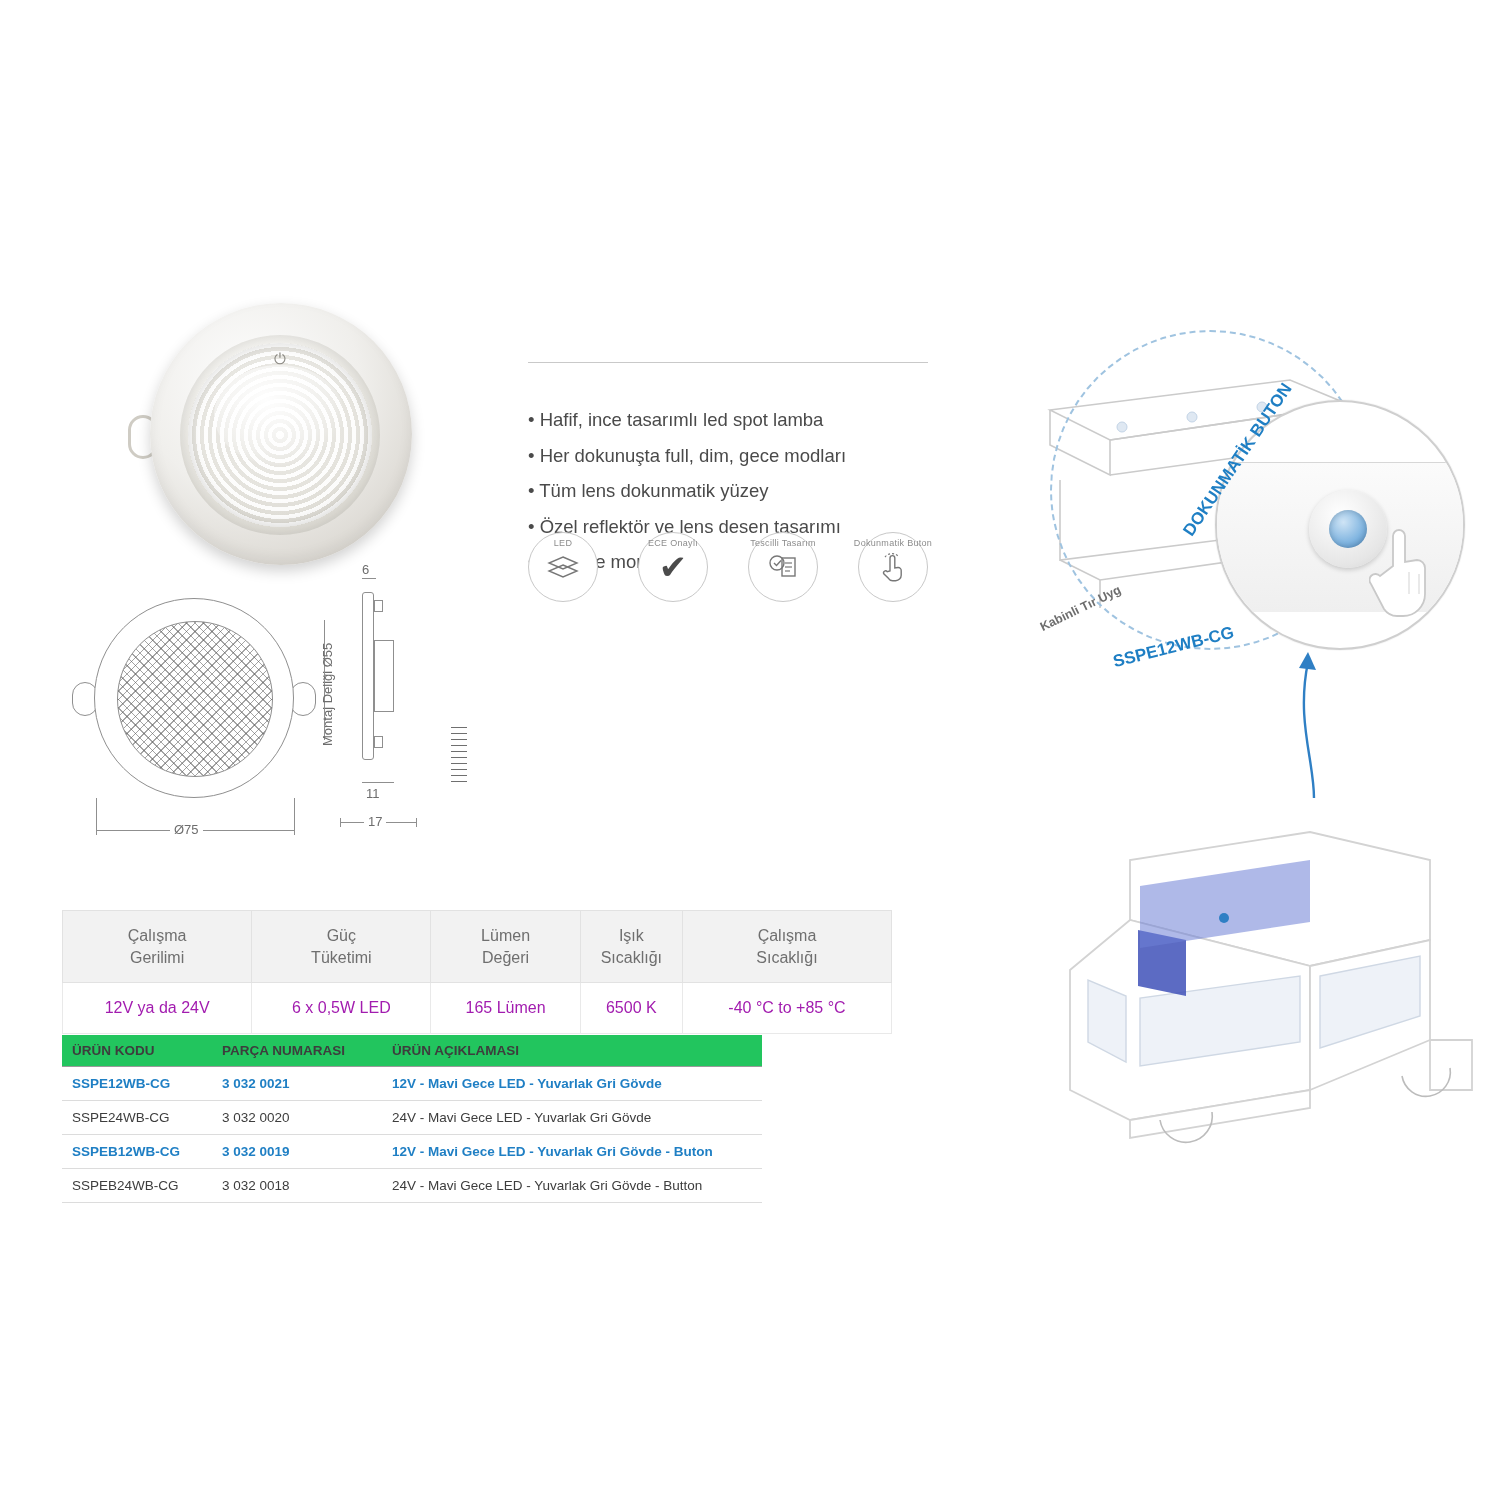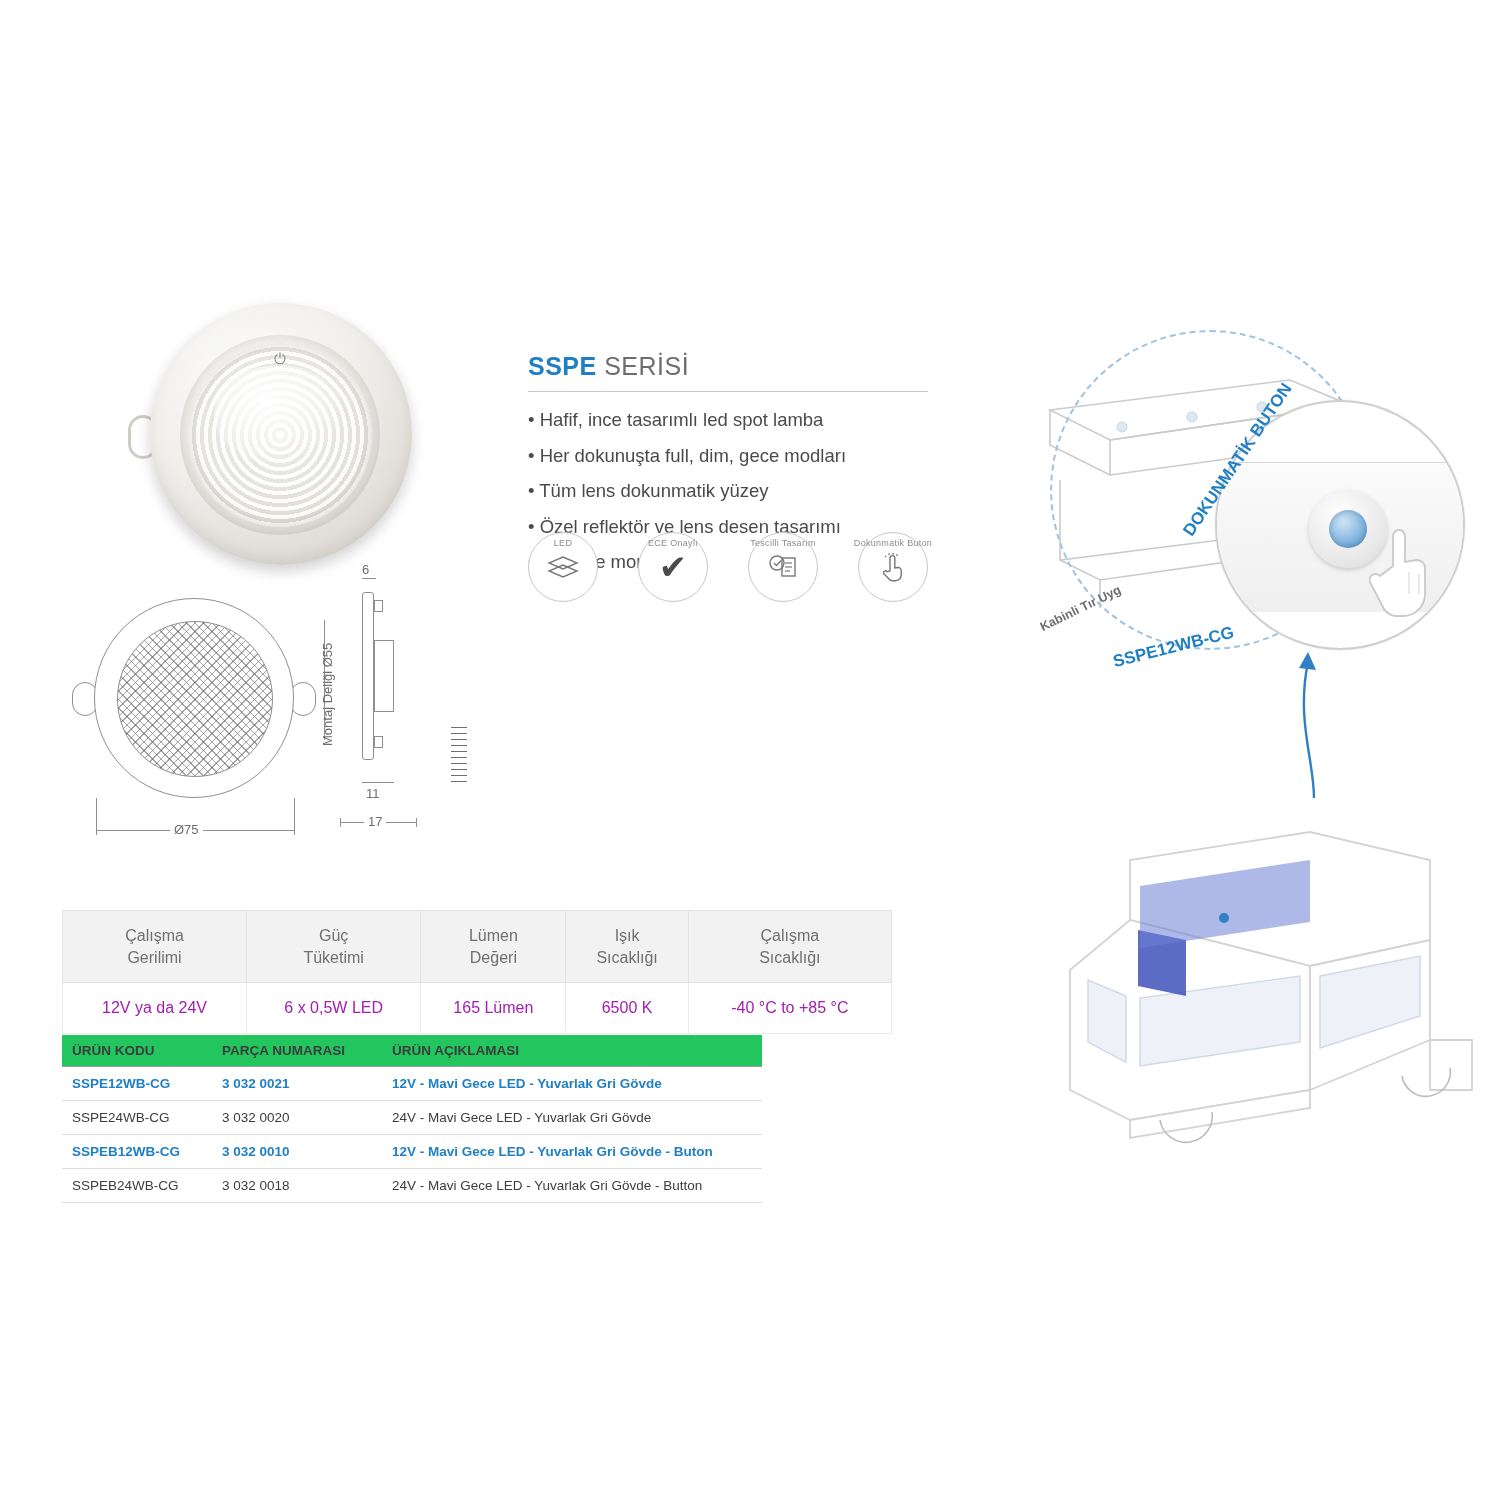--- a/index.html
+++ b/index.html
@@ -124,21 +124,21 @@
     position:absolute; top:6px; left:50%; transform:translateX(-50%);
     font-size:9px; color:#8c8c8c; white-space:nowrap; letter-spacing:0.3px;
   }
   .feat-check { font-size:34px; color:#4b4b4b; line-height:1; }
 
   
   .spec { position:absolute; left:62px; top:910px; width:830px; }
   .spec table { border-collapse:collapse; width:100%; }
   .spec th {
     background:#f2f2f2; color:#6f6f6f; font-weight:normal; font-size:16px;
-    padding:14px 8px; border:1px solid #e2e2e2; line-height:1.35;margin-top:24px;
+    padding:14px 0; border:1px solid #e2e2e2; line-height:1.35;margin-top:24px;
   }
   .spec td {
     color:#a21caf; font-size:16px; padding:16px 6px; text-align:center;
     border:1px solid #e9e9e9; border-top:none; background:#fff;
   }
 
   
   .prod { position:absolute; left:62px; top:1035px; width:700px; }
   .prod table { border-collapse:collapse; width:100%; }
   .prod th {
@@ -245,24 +245,20 @@
 
     <div class="dim-line dim-h" style="left:62px; top:222px; width:32px;"></div>
     <div class="dim-label" style="left:62px; top:226px;">11</div>
     <div class="dim-line dim-h" style="left:40px; top:262px; width:76px;"></div>
     <div class="tick" style="left:40px; top:258px;"></div>
     <div class="tick" style="left:116px; top:258px;"></div>
     <div class="dim-label" style="left:64px; top:254px;">17</div>
   </div>
 
   <div class="series">
-    <div class="series-title">
-      <span class="b">SSPE</span>
-      <span class="s">SERİSİ</span>
-    </div>
     <div class="series-rule"></div>
   </div>
 
   <ul class="bullets">
     <li>Hafif, ince tasarımlı led spot lamba</li>
     <li>Her dokunuşta full, dim, gece modları</li>
     <li>Tüm lens dokunmatik yüzey</li>
     <li>Özel reflektör ve lens desen tasarımı</li>
     <li>Gömme montaj</li>
   </ul>
@@ -363,21 +359,21 @@
           <td class="c-part">3 032 0021</td>
           <td>12V - Mavi Gece LED - Yuvarlak Gri Gövde</td>
         </tr>
         <tr>
           <td class="c-code">SSPE24WB-CG</td>
           <td class="c-part">3 032 0020</td>
           <td>24V - Mavi Gece LED - Yuvarlak Gri Gövde</td>
         </tr>
         <tr class="hl">
           <td class="c-code">SSPEB12WB-CG</td>
-          <td class="c-part">3 032 0010</td>
+          <td class="c-part">3 032 0019</td>
           <td>12V - Mavi Gece LED - Yuvarlak Gri Gövde - Buton</td>
         </tr>
         <tr>
           <td class="c-code">SSPEB24WB-CG</td>
           <td class="c-part">3 032 0018</td>
           <td>24V - Mavi Gece LED - Yuvarlak Gri Gövde - Button</td>
         </tr>
       </tbody>
     </table>
   </div>

